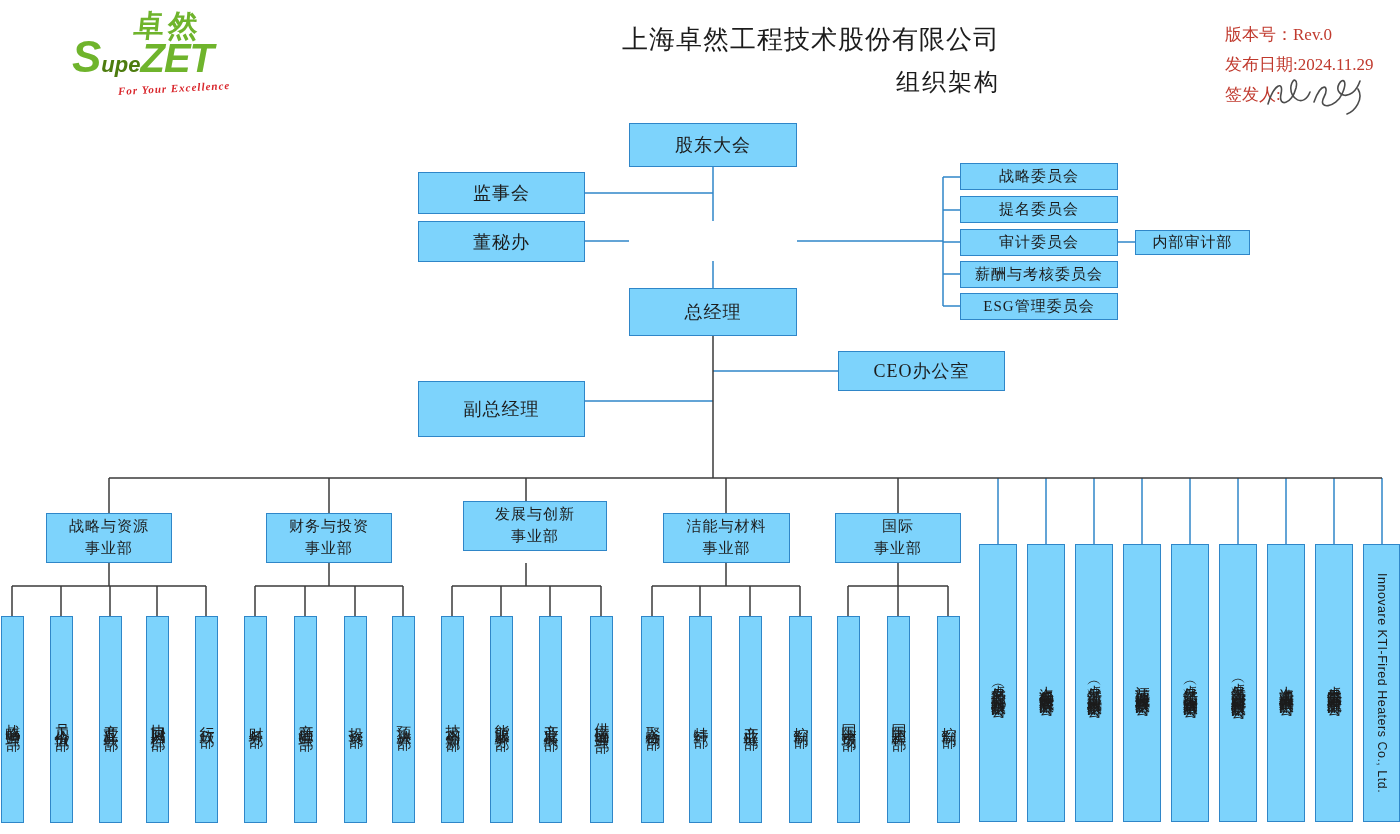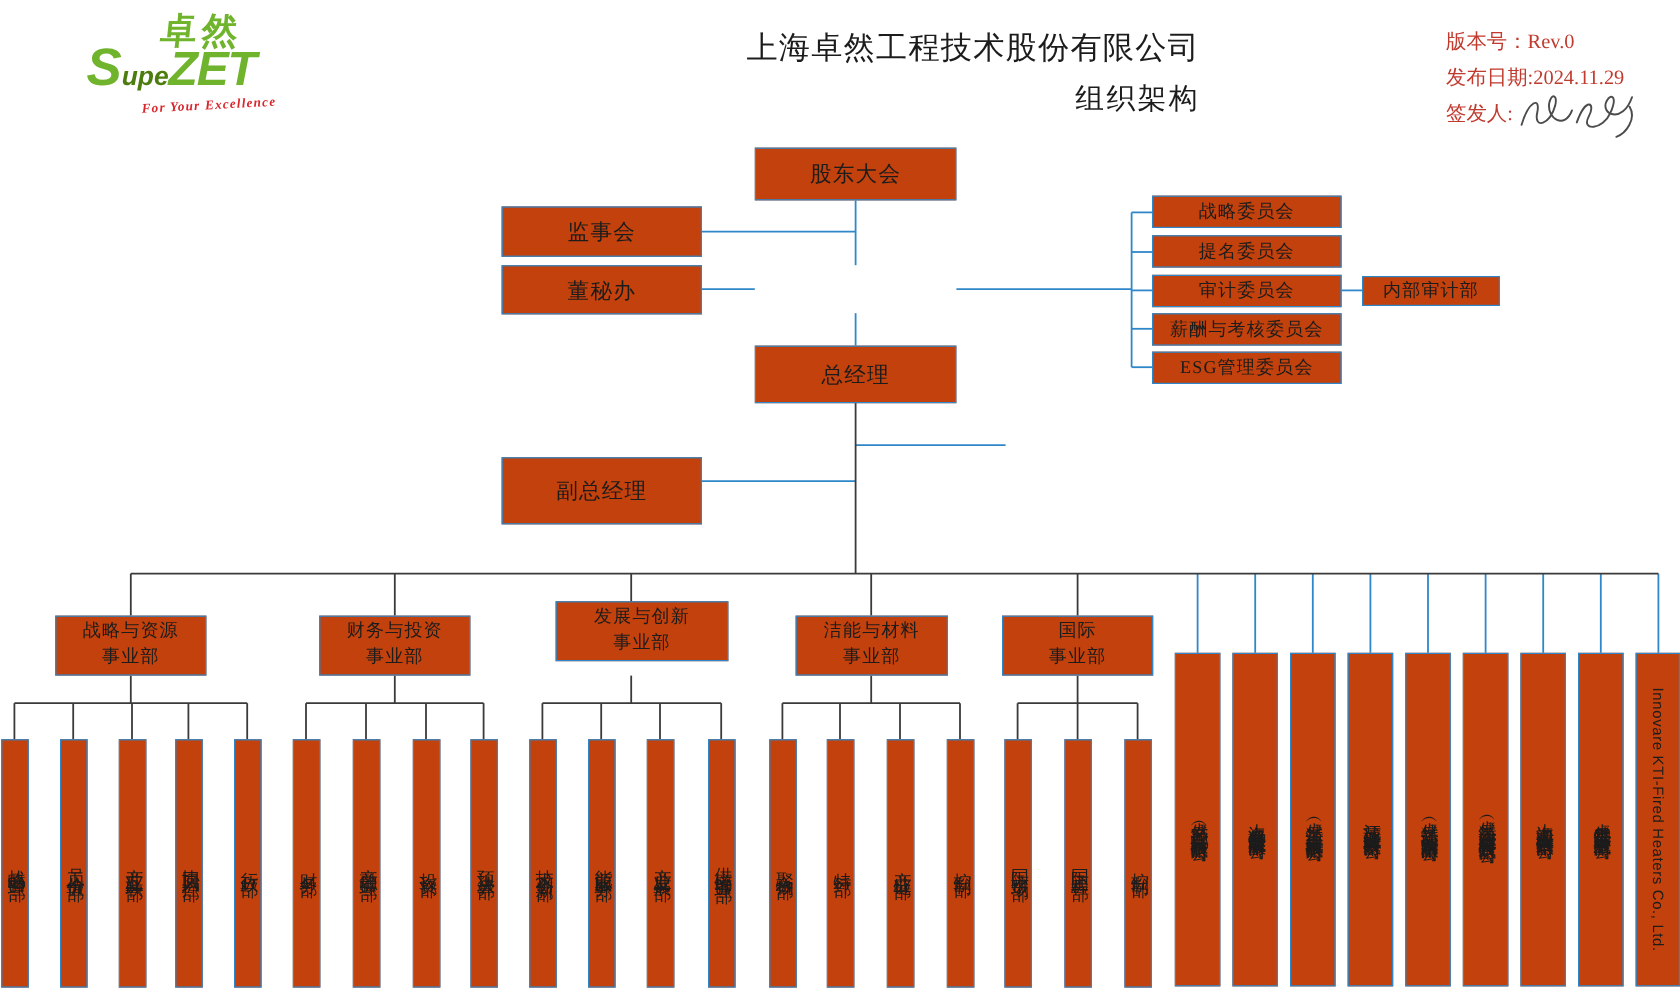--- a/index.html
+++ b/index.html
@@ -2,39 +2,39 @@
 <html><head>
 <meta charset="utf-8">
 <style>
   html,body{margin:0;padding:0;background:#ffffff;}
   #canvas{
     position:relative;width:1400px;height:834px;background:#fff;overflow:hidden;
     font-family:"Liberation Serif","DejaVu Serif",serif;color:#1c1c1c;
   }
   #lines{position:absolute;left:0;top:0;width:1400px;height:834px;}
   .box{
-    position:absolute;border:1.5px solid #2f86c8;background:#c2410c;
+    position:absolute;border:1.5px solid #2f86c8;background:#7dd3fc;
     display:flex;align-items:center;justify-content:center;text-align:center;
     box-sizing:border-box;
   }
   .node{font-size:18px;letter-spacing:1px;}
   .committee{font-size:15px;letter-spacing:1px;}
   .division{flex-direction:column;font-size:15px;line-height:1.45;letter-spacing:1px;}
   .leaf span, .sub span{
     writing-mode:vertical-rl;text-orientation:mixed;
     font-size:15px;letter-spacing:3px;line-height:1.0;
   }
   .sub span{letter-spacing:1.5px;}
   .sub span.en{font-size:12.5px;letter-spacing:0.5px;font-family:"Liberation Sans","DejaVu Sans",sans-serif;}
   
   #title{position:absolute;left:420px;top:22px;width:580px;text-align:right;font-weight:400;}
   #title .t1{font-size:26px;letter-spacing:1px;}
   #title .t2{font-size:24px;margin-top:9px;letter-spacing:2px;}
   #meta{position:absolute;left:1205px;top:20px;color:#c03a2e;font-size:17px;line-height:30px;white-space:nowrap;}
-  #meta .row{height:30px;}
+  #meta .row{height:30px;margin-left:20px;}
   #sig{position:absolute;left:1262px;top:72px;}
   
   #logo{position:absolute;left:72px;top:6px;width:220px;height:92px;}
   #logo .hanzi{position:absolute;left:62px;top:0px;color:#6fb42c;font-weight:700;font-size:30px;letter-spacing:4px;transform:skewX(-6deg);}
   #logo .wordmark{position:absolute;left:0px;top:26px;white-space:nowrap;font-style:italic;font-weight:700;font-family:"Liberation Sans","DejaVu Sans",sans-serif;}
   #logo .s{color:#6fb42c;font-size:44px;}
   #logo .upe{color:#4d7c0f;font-size:22px;letter-spacing:0px;}
   #logo .zet{color:#6fb42c;font-size:40px;letter-spacing:-1px;}
   #logo .tagline{position:absolute;left:46px;top:76px;color:#d9262c;font-size:11px;font-style:italic;font-weight:700;transform:rotate(-3deg);letter-spacing:1px;}
 </style>
@@ -127,20 +127,21 @@
     <div class="row">签发人:</div>
   </div>
   <svg id="sig" width="110" height="46" viewBox="0 0 110 46">
     <path d="M6,32 C12,12 22,8 19,22 C16,36 30,32 34,16 C36,7 31,5 29,14 C27,27 42,36 48,20 M52,30 C60,8 68,14 62,25 C55,38 74,36 80,22 C86,9 81,5 77,12 C71,23 90,32 98,9 M96,17 C102,27 93,39 85,42" stroke="#4c4c4c" stroke-width="1.6" fill="none" stroke-linecap="round"></path>
   </svg>
 
   <div class="box node" style="left:629px;top:123px;width:168px;height:44px">股东大会</div>
   <div class="box node" style="left:418px;top:172px;width:167px;height:42px">监事会</div>
   <div class="box node" style="left:418px;top:221px;width:167px;height:41px">董秘办</div>
   <div class="box node" style="left:629px;top:288px;width:168px;height:48px">总经理</div>
+  <div class="box node" style="left:838px;top:351px;width:167px;height:40px">CEO办公室</div>
   <div class="box node" style="left:418px;top:381px;width:167px;height:56px">副总经理</div>
 
   <div class="box committee" style="left:960px;top:163px;width:158px;height:27px">战略委员会</div>
   <div class="box committee" style="left:960px;top:196px;width:158px;height:27px">提名委员会</div>
   <div class="box committee" style="left:960px;top:229px;width:158px;height:27px">审计委员会</div>
   <div class="box committee" style="left:960px;top:261px;width:158px;height:27px">薪酬与考核委员会</div>
   <div class="box committee" style="left:960px;top:293px;width:158px;height:27px">ESG管理委员会</div>
   <div class="box committee" style="left:1135px;top:230px;width:115px;height:25px">内部审计部</div>
 
   <div class="box division" style="left:46px;top:513px;width:126px;height:50px">

